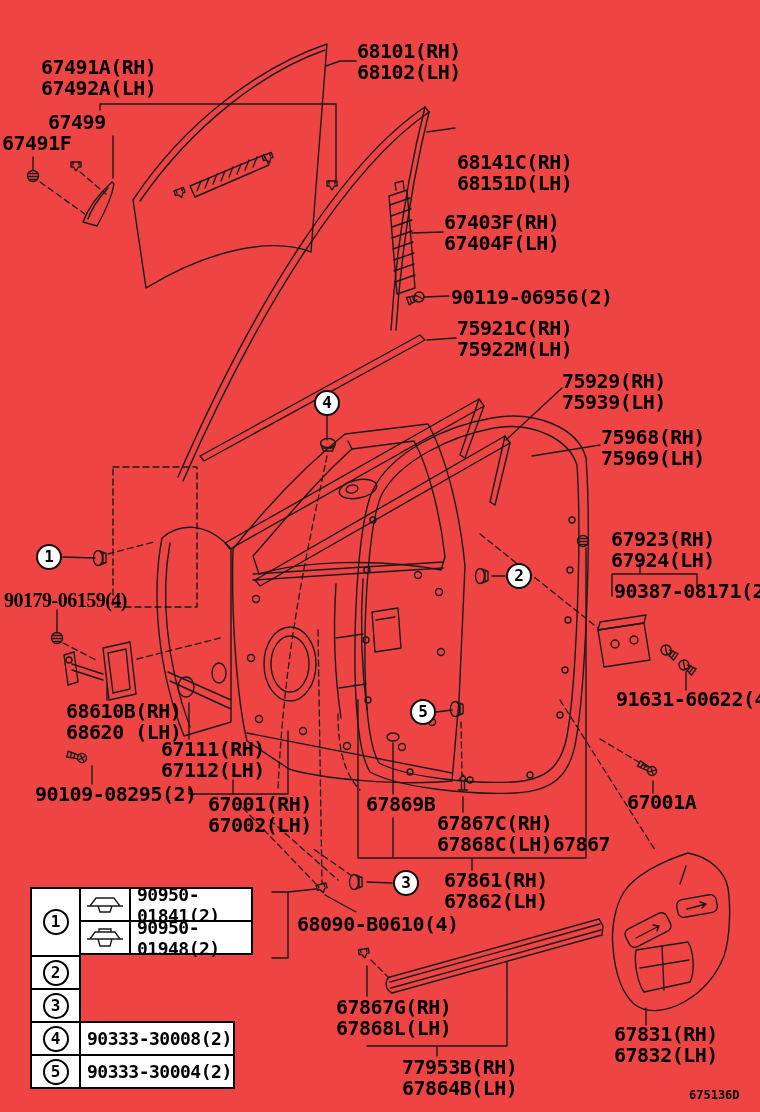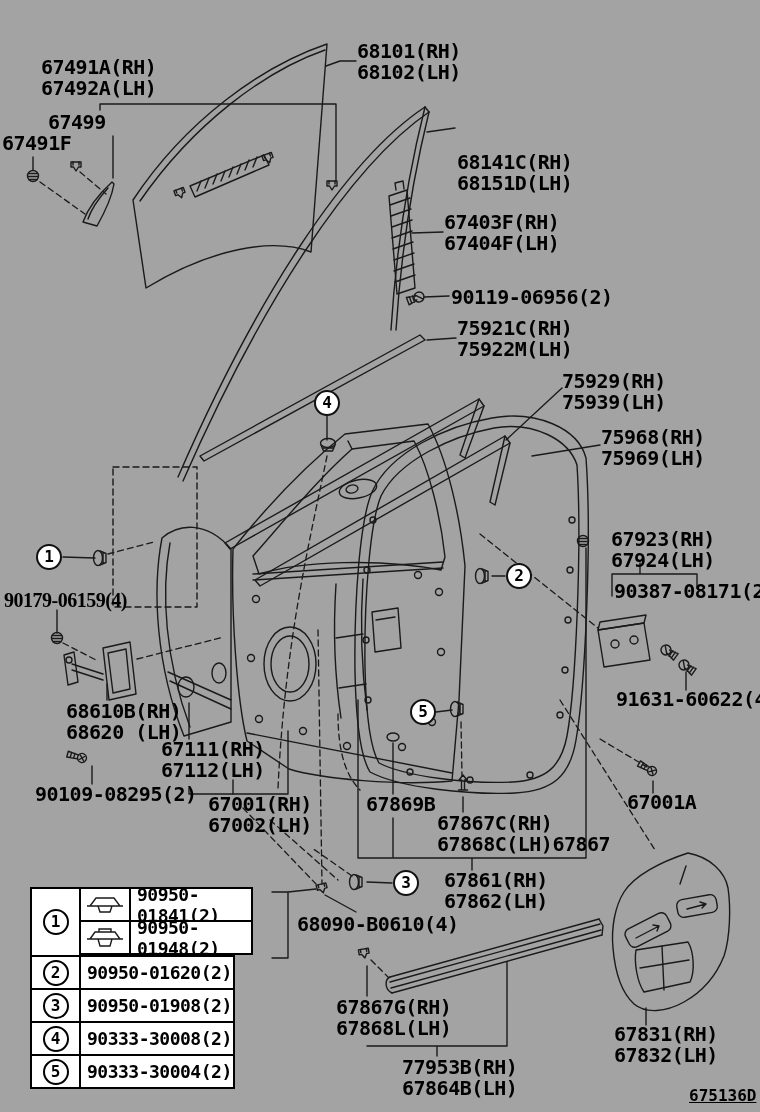--- a/index.html
+++ b/index.html
@@ -1,21 +1,21 @@
 <!DOCTYPE html>
 <html><head>
 <meta charset="utf-8">
 <style>
   html,body{margin:0;padding:0;background:#fff;}
-  #page{position:relative;width:760px;height:1112px;background:#a3a3a3;overflow:hidden;
+  #page{position:relative;width:760px;height:1112px;background:#ef4444;overflow:hidden;
         font-family:"DejaVu Sans Mono","Liberation Mono",monospace;}
   #art{position:absolute;left:0;top:0;}
   .part-label{position:absolute;font:700 20px/21px "DejaVu Sans Mono","Liberation Mono",monospace;
               color:#000;white-space:pre;letter-spacing:-0.5px;}
-  .part-label.small{font-size:16px;line-height:15px;letter-spacing:0;text-decoration:underline;}
+  .part-label.small{font-size:12px;line-height:15px;letter-spacing:0;}
   .callout-circle{position:absolute;width:26px;height:26px;border:2px solid #111;border-radius:50%;
               background:#fff;box-sizing:border-box;text-align:center;
               font:700 16px/22px "DejaVu Sans Mono","Liberation Mono",monospace;color:#000;}
   
   #parts-table{position:absolute;left:30px;top:889px;}
   .t-row{display:flex;margin-top:-2px;}
   .t-cell{border:2px solid #000;box-sizing:border-box;background:#fff;display:flex;
           align-items:center;justify-content:center;}
   .t-cell+ .t-cell, .t-stack{margin-left:-2px;}
   .num-cell{width:51px;}
@@ -348,27 +348,25 @@
             </svg>
           </div>
           <div class="t-cell text-cell wide h35">90950-01948(2)</div>
         </div>
       </div>
     </div>
     <div class="t-row">
       <div class="t-cell num-cell h35">
         <span class="circ-num">2</span>
       </div>
-      <div class="t-cell text-cell h35">90950-01620(2)</div>
     </div>
     <div class="t-row">
       <div class="t-cell num-cell h35">
         <span class="circ-num">3</span>
       </div>
-      <div class="t-cell text-cell h35">90950-01908(2)</div>
     </div>
     <div class="t-row">
       <div class="t-cell num-cell h35">
         <span class="circ-num">4</span>
       </div>
       <div class="t-cell text-cell h35">90333-30008(2)</div>
     </div>
     <div class="t-row">
       <div class="t-cell num-cell h35">
         <span class="circ-num">5</span>

